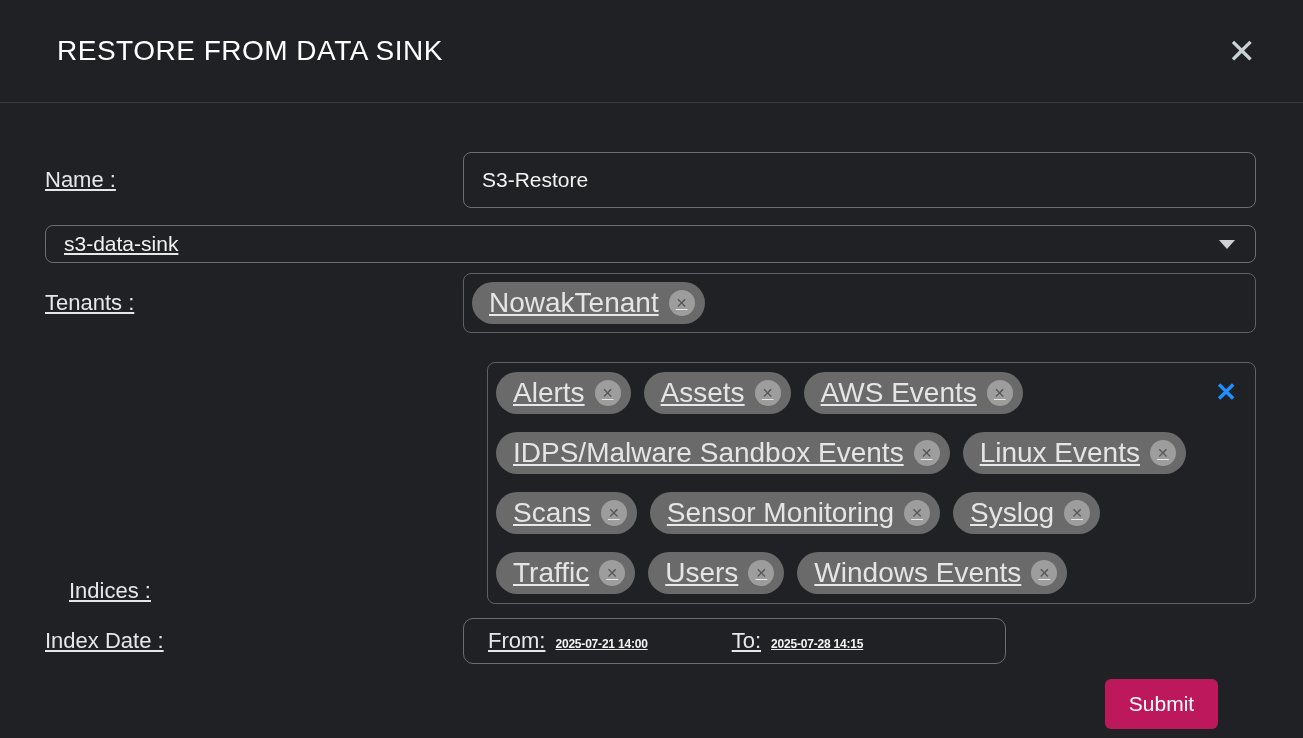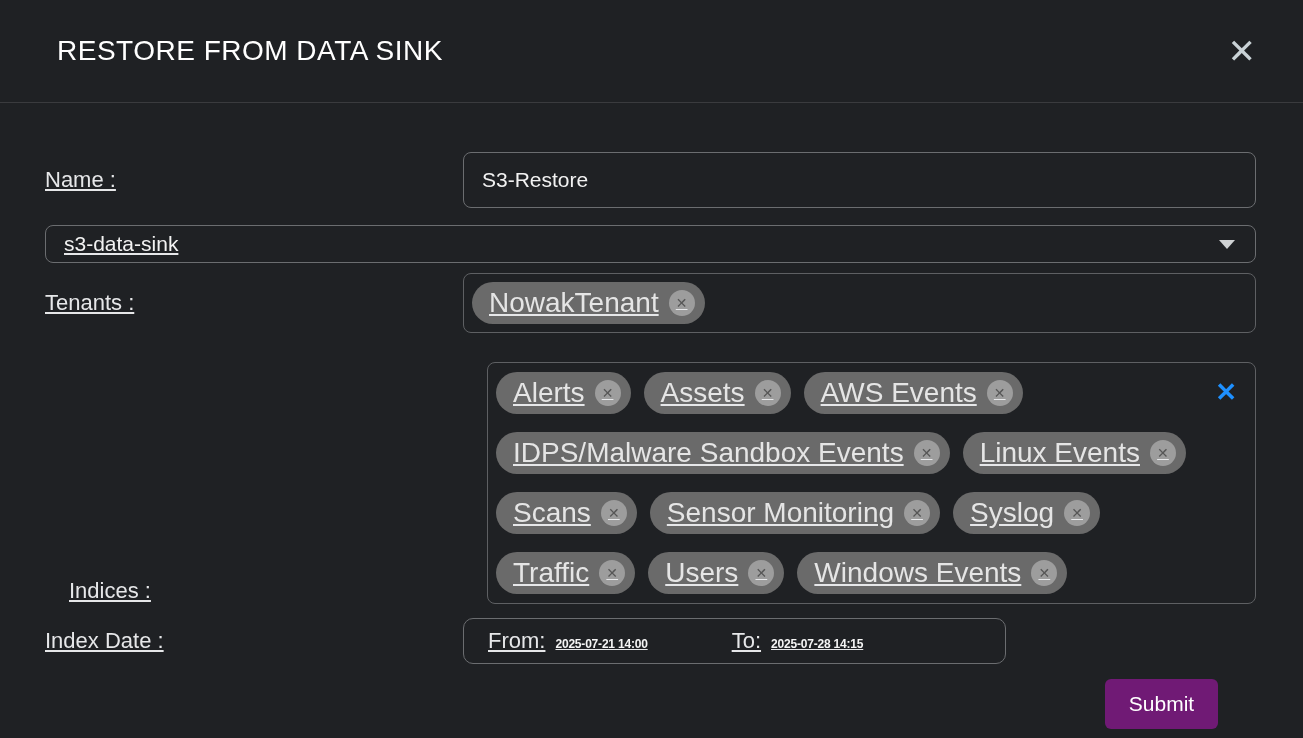--- a/index.html
+++ b/index.html
@@ -182,21 +182,21 @@
 
   
   .submit-row {
     display: flex;
     justify-content: flex-end;
     padding-right: 38px;
   }
   .submit-btn {
     width: 113px;
     height: 50px;
-    background: #701a75;
+    background: #be185d;
     border: none;
     border-radius: 6px;
     color: #ffffff;
     font-size: 21px;
     font-family: "Liberation Sans", sans-serif;
     cursor: pointer;
   }
 </style>
 </head>
 <body>

